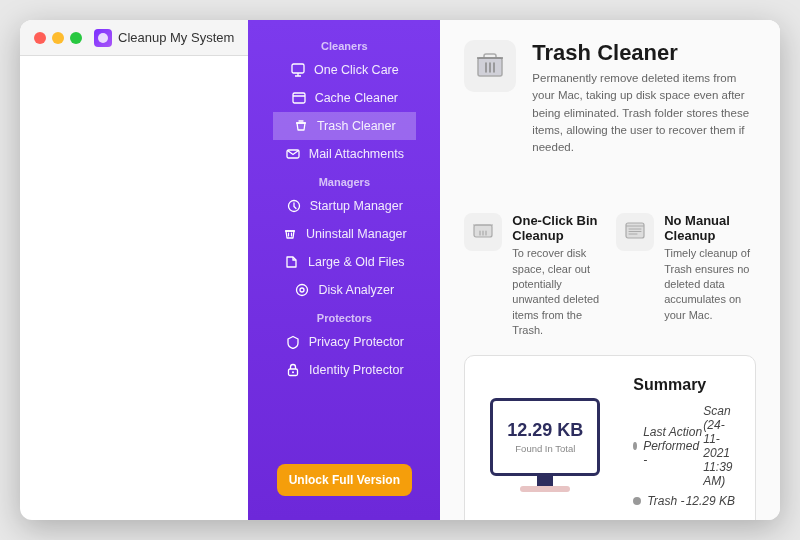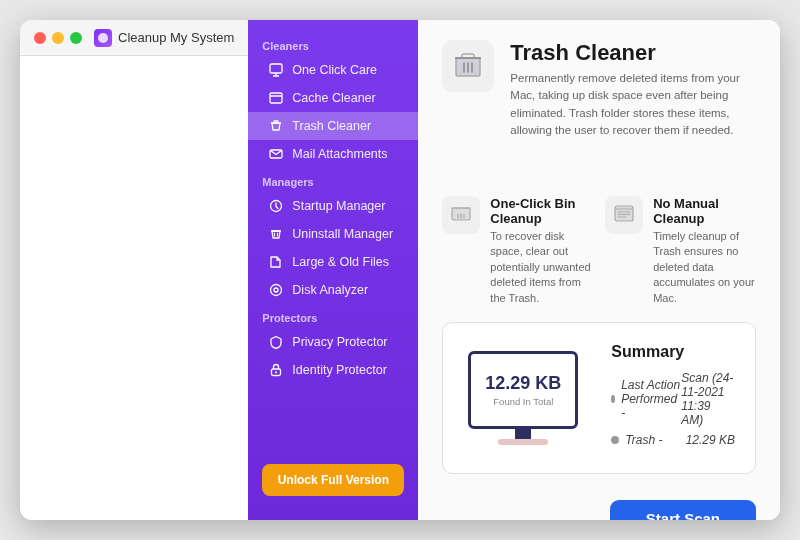--- a/index.html
+++ b/index.html
@@ -60,26 +60,27 @@
       color: white;
       font-size: 10px;
     }
     .main-content {
       display: flex;
       flex: 1;
       overflow: hidden;
     }
     
     .sidebar {
-      width: 170px;
+      width: 192px;
       background: linear-gradient(180deg, #7c3aed 0%, #6d28d9 100%);
       display: flex;
       flex-direction: column;
       padding: 12px 0;
       flex-shrink: 0;
+      align-items: center;
     }
     .sidebar-section-label {
       color: rgba(255,255,255,0.7);
       font-size: 11px;
       font-weight: 600;
       padding: 8px 14px 4px;
       text-transform: none;
     }
     .sidebar-item {
       display: flex;

